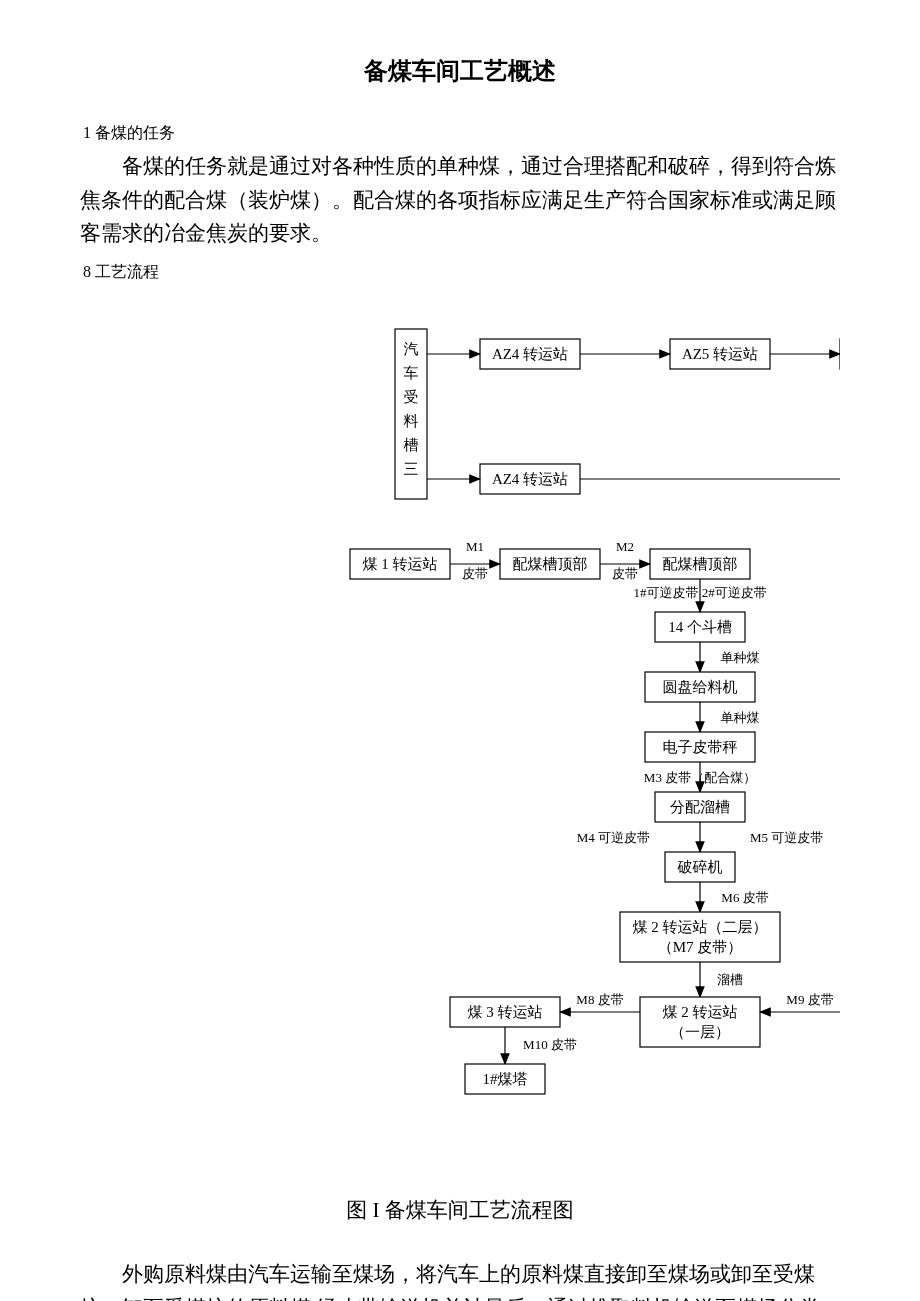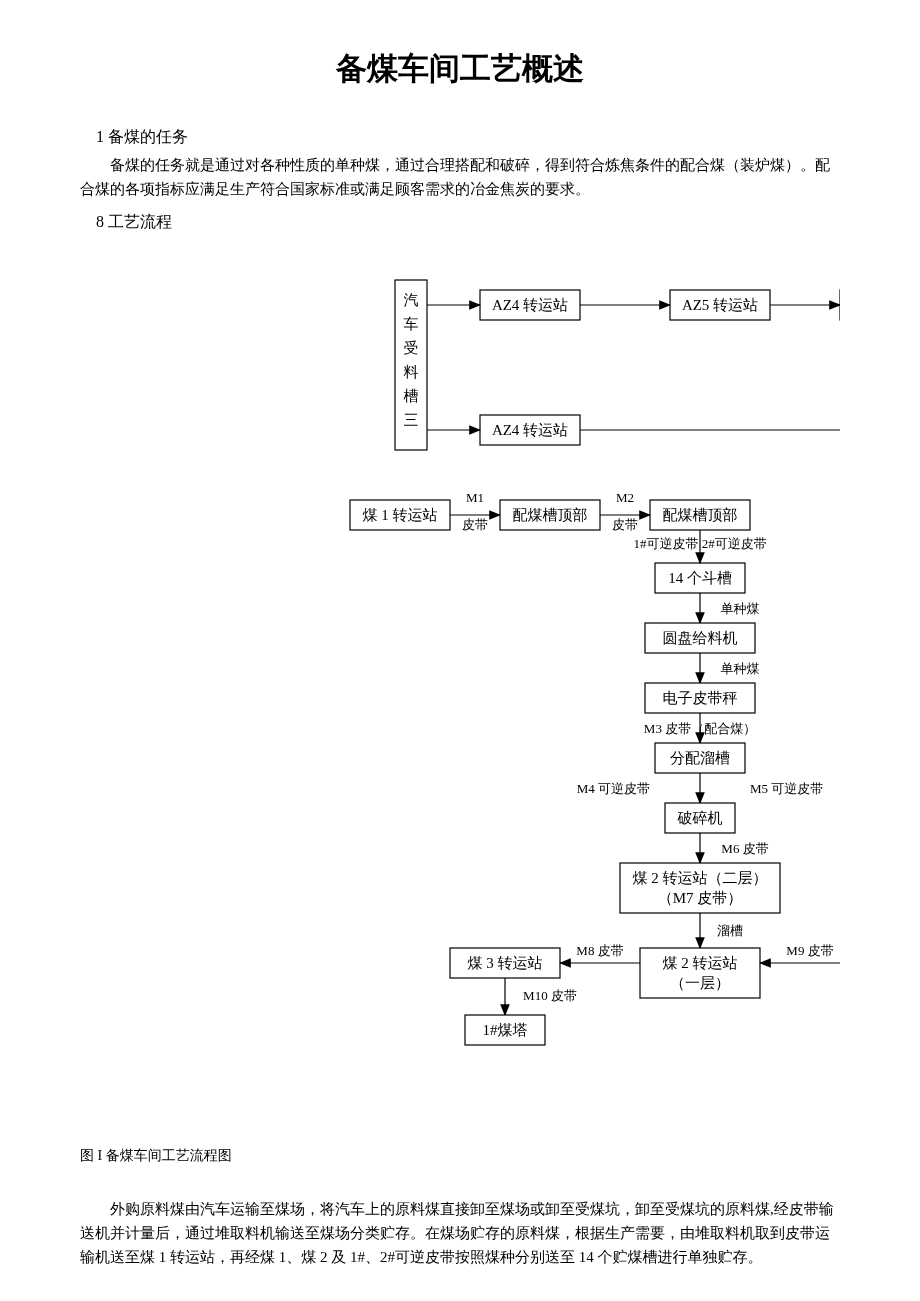--- a/index.html
+++ b/index.html
@@ -7,42 +7,43 @@
     width: 920px;
     font-family: "SimSun", "宋体", serif;
     background: #fff;
     color: #000;
     padding: 40px 80px 40px 80px;
     font-size: 16px;
     line-height: 1.6;
   }
   .title {
     text-align: center;
-    font-size: 31px;
+    font-size: 24px;
     font-weight: bold;
-    margin: 4px 0 30px 0;
+    margin: 12px 0 30px 0;
   }
   .section-head {
     font-size: 16px;
-    margin: 8px 0 4px 16px;
+    margin: 8px 0 4px 3px;
   }
   .para {
     text-indent: 2em;
-    font-size: 15px;
+    font-size: 21px;
     margin: 2px 0;
   }
   .diagram-wrap {
     width: 100%;
     margin: 40px 8px 20px 0;
     overflow: visible;
   }
   svg { display: block; }
   .caption {
+    text-align: center;
     margin: 20px 0 30px 0;
-    font-size: 14px;
+    font-size: 21px;
   }
   .box {
     fill: #fff;
     stroke: #000;
     stroke-width: 1.2;
   }
   .arrow {
     stroke: #000;
     stroke-width: 1.2;
     fill: none;

